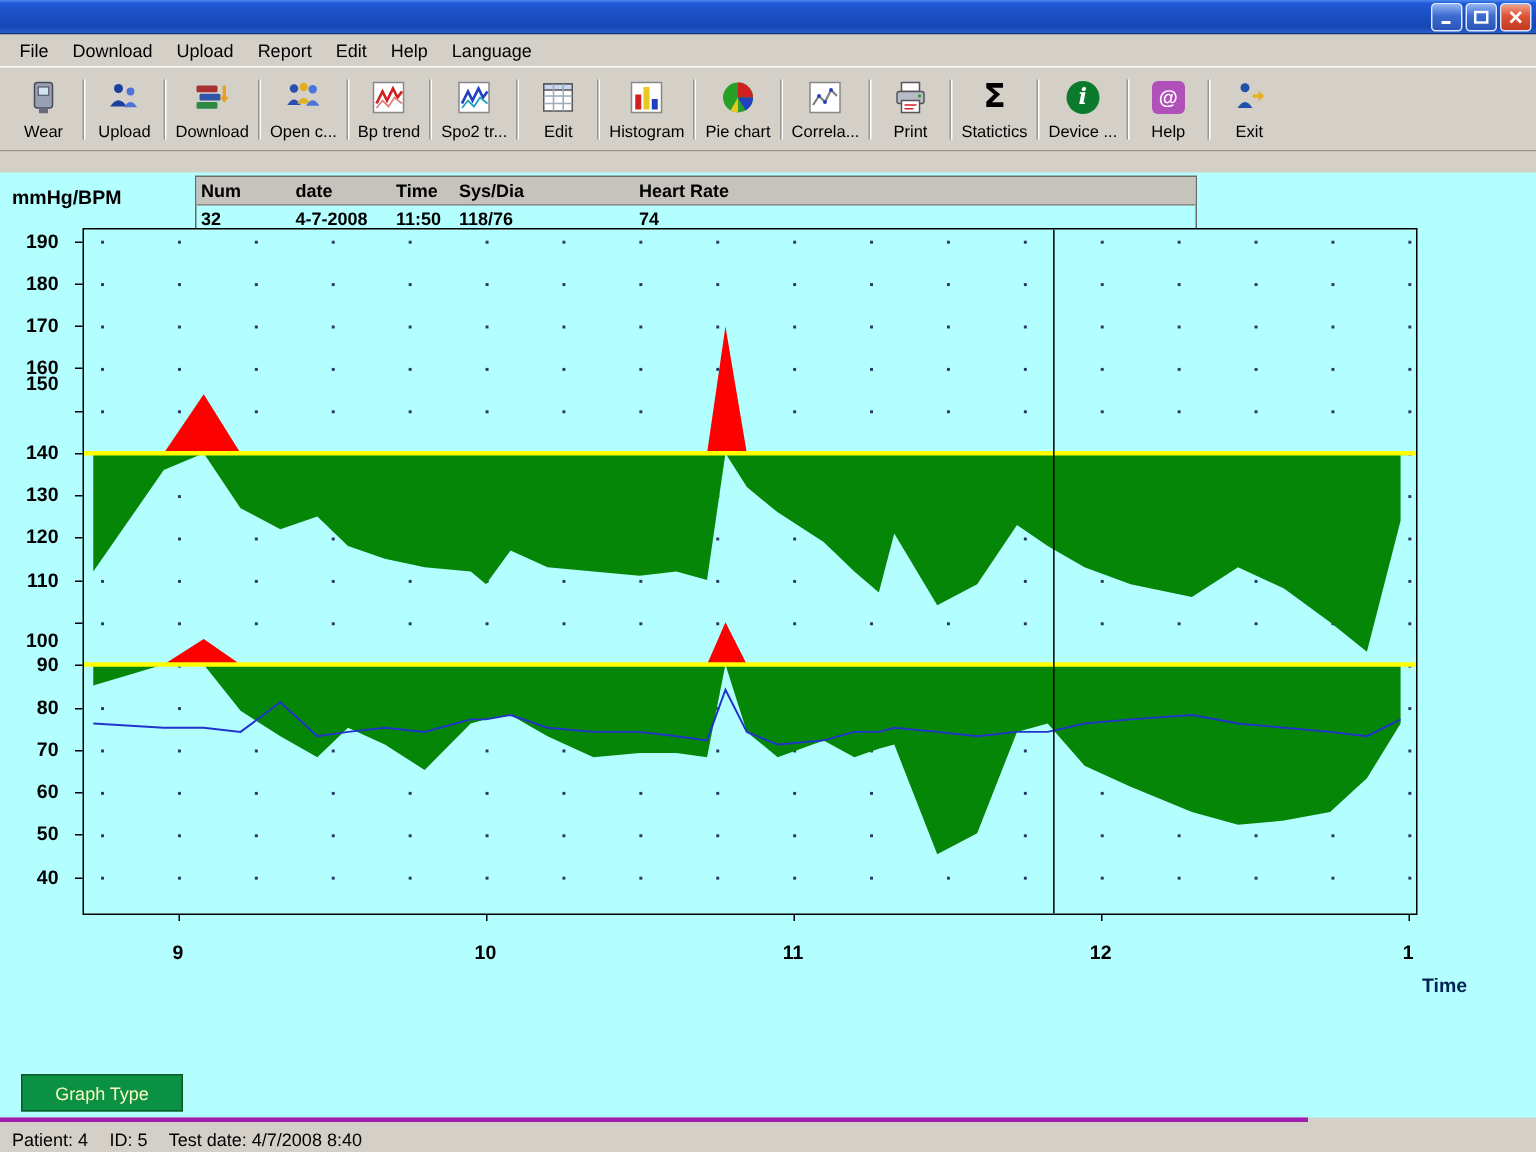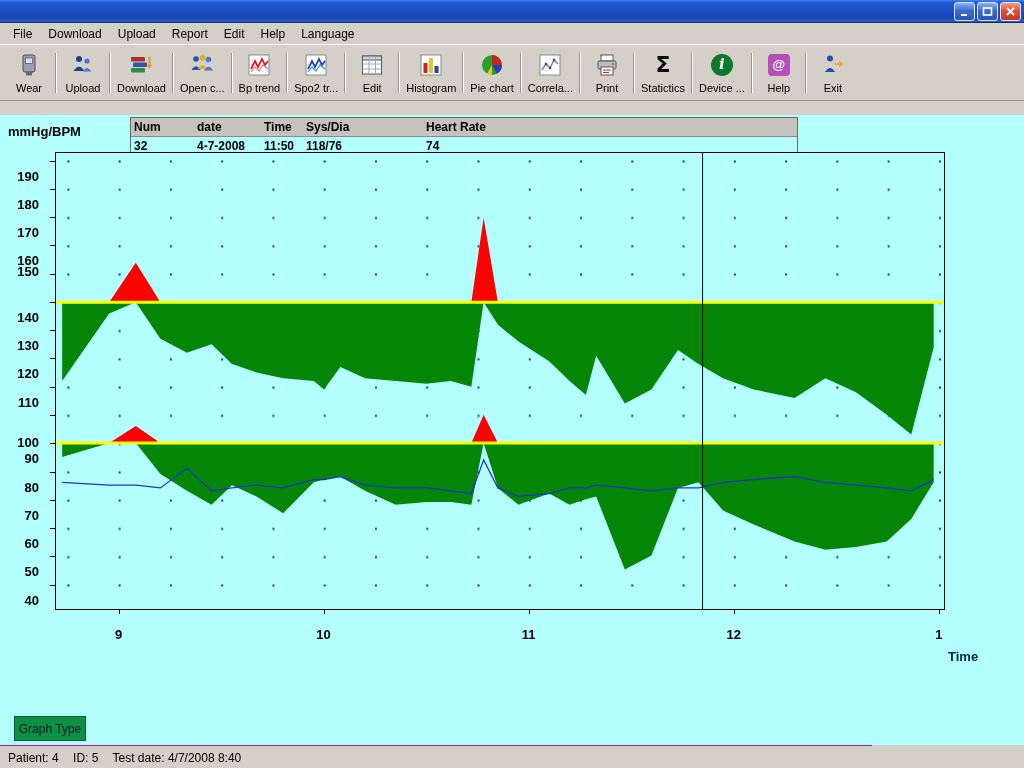--- a/index.html
+++ b/index.html
@@ -49,35 +49,35 @@
   #record-table .td { display:block; padding:2px 0 0 3px; font-size:12px; font-weight:bold; overflow:hidden; white-space:nowrap; }
   .c0{width:63px}.c1{width:67px}.c2{width:42px}.c3{width:120px}.c4{width:80px}.c5{flex:1}
 
   #plot { position:absolute; left:55px; top:37px; width:890px; height:458px; border:1px solid #000;
     background-color:#b3ffff;
     background-image:radial-gradient(circle,rgba(15,15,70,0.85) 0.9px,rgba(0,0,0,0) 1.3px);
     background-size:51.27px 28.27px; background-position:38px 22.6px; }
   #plot-svg { position:absolute; left:0; top:0; width:100%; height:100%; }
 
   .ylab { position:absolute; left:0; width:46px; text-align:right; padding-right:7px;
-    font-weight:bold; font-size:13px;margin-top:16px; }
+    font-weight:bold; font-size:13px; }
   .ytick { position:absolute; left:50px; width:5px; height:1px; background:#000; }
   .xlab { position:absolute; top:512px; width:40px; text-align:center; font-weight:bold; font-size:13px; }
   .xtick { position:absolute; top:495px; width:1px; height:4px; background:#000; }
 
   #chart-title { position:absolute; left:55px; top:543px; width:890px; text-align:center;
     font-weight:bold; font-size:13px; color:#002255; }
   #time-label { position:absolute; left:948px; top:534px; font-weight:bold; font-size:13px; color:#002255; }
 
-  #graph-type { position:absolute; left:14px; top:601px; width:72px; height:25px;
-    border:1px solid #0a5a2a; font-size:12px; color:#0f172a; font-family:"Liberation Sans",sans-serif; }
+  #graph-type { position:absolute; left:14px; top:601px; width:108px; height:25px;
+    border:1px solid #0a5a2a; font-size:12px; color:#fef9c3; font-family:"Liberation Sans",sans-serif; }
 
   
   #statusbar { position:absolute; left:0; top:745px; width:872px; height:23px; background:#d4d0c8;
-    border-top:1px solid #a21caf; padding:5px 0 0 8px; font-size:12px; }
+    border-top:3px solid #a21caf; padding:5px 0 0 8px; font-size:12px; }
   #statusbar span { margin-right:11px; }
 </style>
 </head>
 <body>
 
 <div id="screen">
 
   <div id="titlebar">
     <div class="win-controls">
       <div class="tb-btn">

